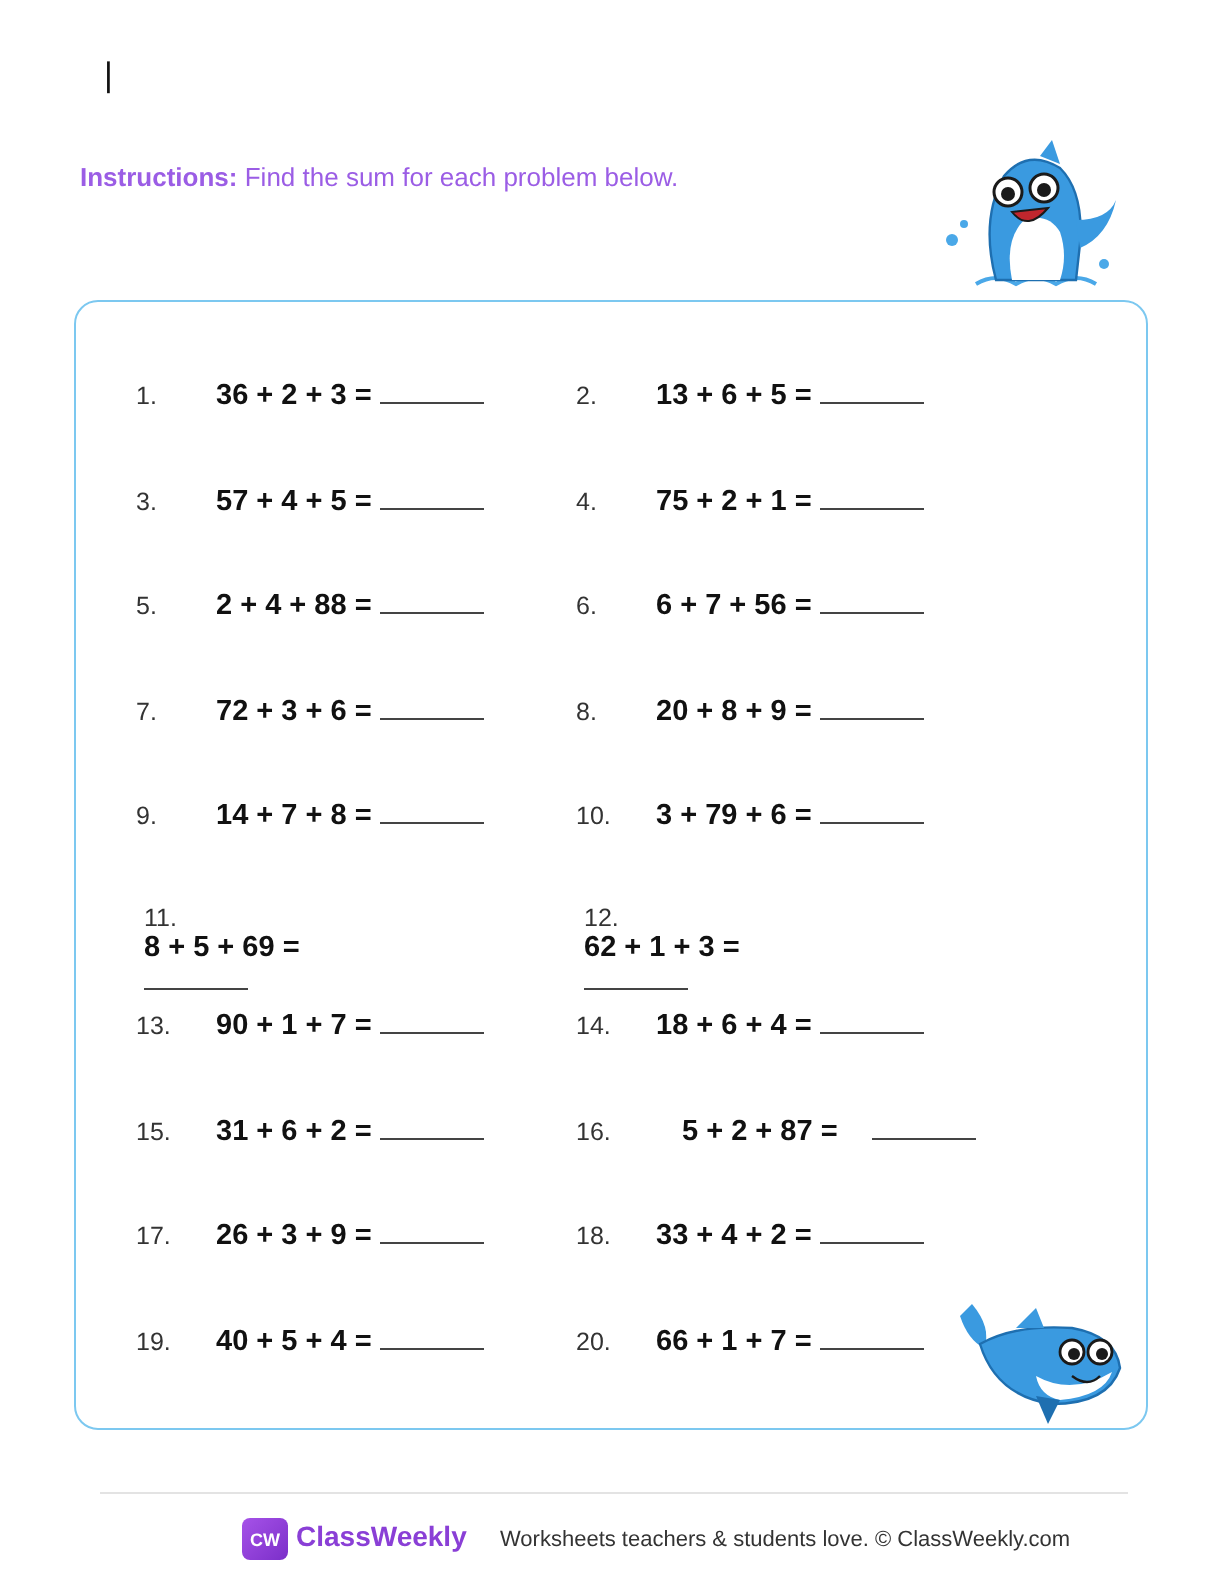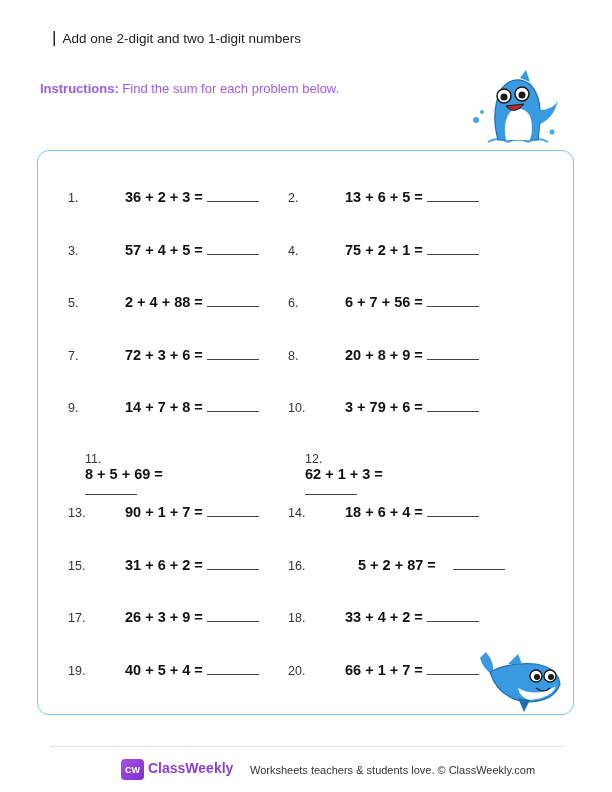--- a/index.html
+++ b/index.html
@@ -6,34 +6,33 @@
   body { width:612px; height:792px; position:relative; overflow:hidden; font-family:"Liberation Sans", "DejaVu Sans", sans-serif; color:#111; }
   .header { position:absolute; left:45px; top:28px; display:flex; align-items:baseline; white-space:nowrap; }
   .title { font-weight:bold; font-size:15px; color:#111; letter-spacing:0.1px; }
   .sep { font-size:17px; margin:0 6px 0 7px; color:#111; }
   .subtitle { font-size:13.5px; color:#222; }
   .instructions { position:absolute; left:40px; top:81px; font-size:13px; color:#9b5de5; white-space:nowrap; }
   .instructions .lbl { font-weight:bold; }
   .box { position:absolute; left:37px; top:150px; width:537px; height:565px; border:1.5px solid #7cc8f0; border-radius:12px; box-sizing:border-box; }
   .problem { position:absolute; display:flex; align-items:baseline; white-space:nowrap; }
   .num { font-size:12.5px; color:#333; width:40px; display:inline-block; }
-  .eq { font-size:14.5px; font-weight:bold; color:#111;margin-left:17px; }
+  .eq { font-size:14.5px; font-weight:bold; color:#111; }
   .blank { display:inline-block; width:52px; border-bottom:1.5px solid #444; margin-left:4px; height:12px; }
   .footer-line { position:absolute; left:50px; top:746px; width:514px; height:1px; background:#e3e3e3; }
   .logo { position:absolute; left:121px; top:759px; width:23px; height:21px; border-radius:4px; background:linear-gradient(135deg,#a652e8,#7b2fc9); color:#fff; font-size:9px; font-weight:bold; display:flex; align-items:center; justify-content:center; }
   .brand { position:absolute; left:148px; top:760px; font-size:14px; font-weight:bold; color:#8a3fd6; }
   .tagline { position:absolute; left:250px; top:764px; font-size:11px; color:#333; white-space:nowrap; }
   .shark { position:absolute; }
 </style>
 </head>
 <body>
 
 <div class="header">
   <span class="sep">|</span>
-  <span class="subtitle">Add one 2-digit and two 1-digit numbers</span>
 </div>
 
 <div class="instructions">
   <span class="lbl">Instructions:</span>
   <span>Find the sum for each problem below.</span>
 </div>
 
 <svg class="shark" style="left:468px;top:70px;" width="92" height="80" viewBox="0 0 92 80">
   <path d="M20 72 Q30 66 40 72 Q50 66 60 72 Q70 66 80 72" stroke="#4aa8e8" stroke-width="2" fill="none"></path>
   <path d="M30 70 Q22 40 34 18 Q46 4 62 14 Q74 26 72 52 L70 70 Z" fill="#3a9ae0" stroke="#1e6fb0" stroke-width="1.2"></path>

